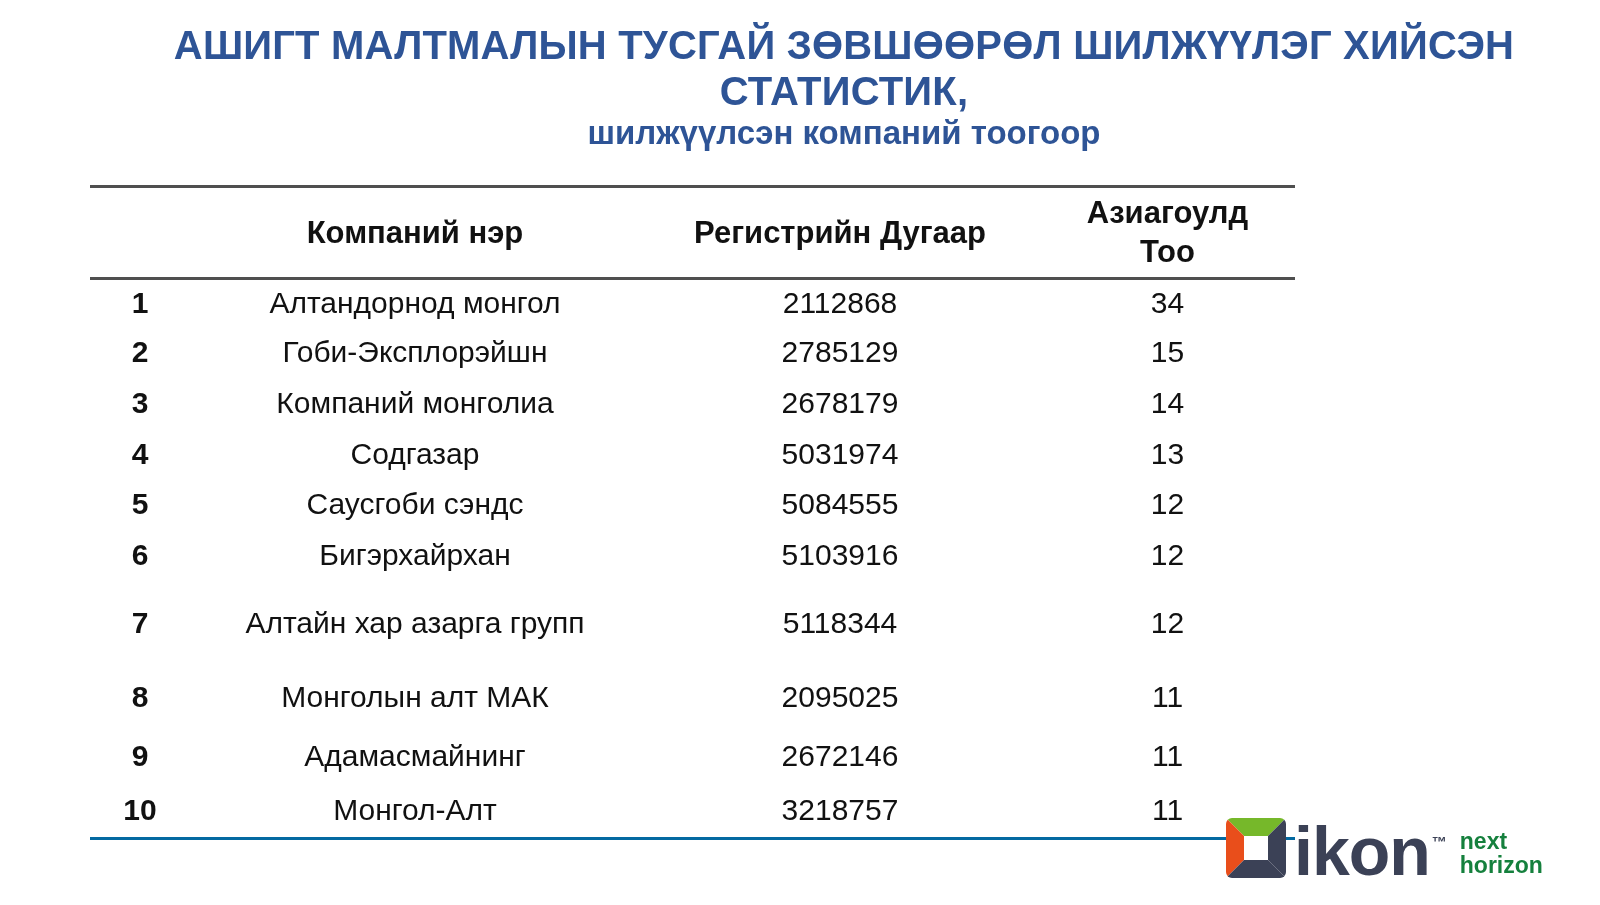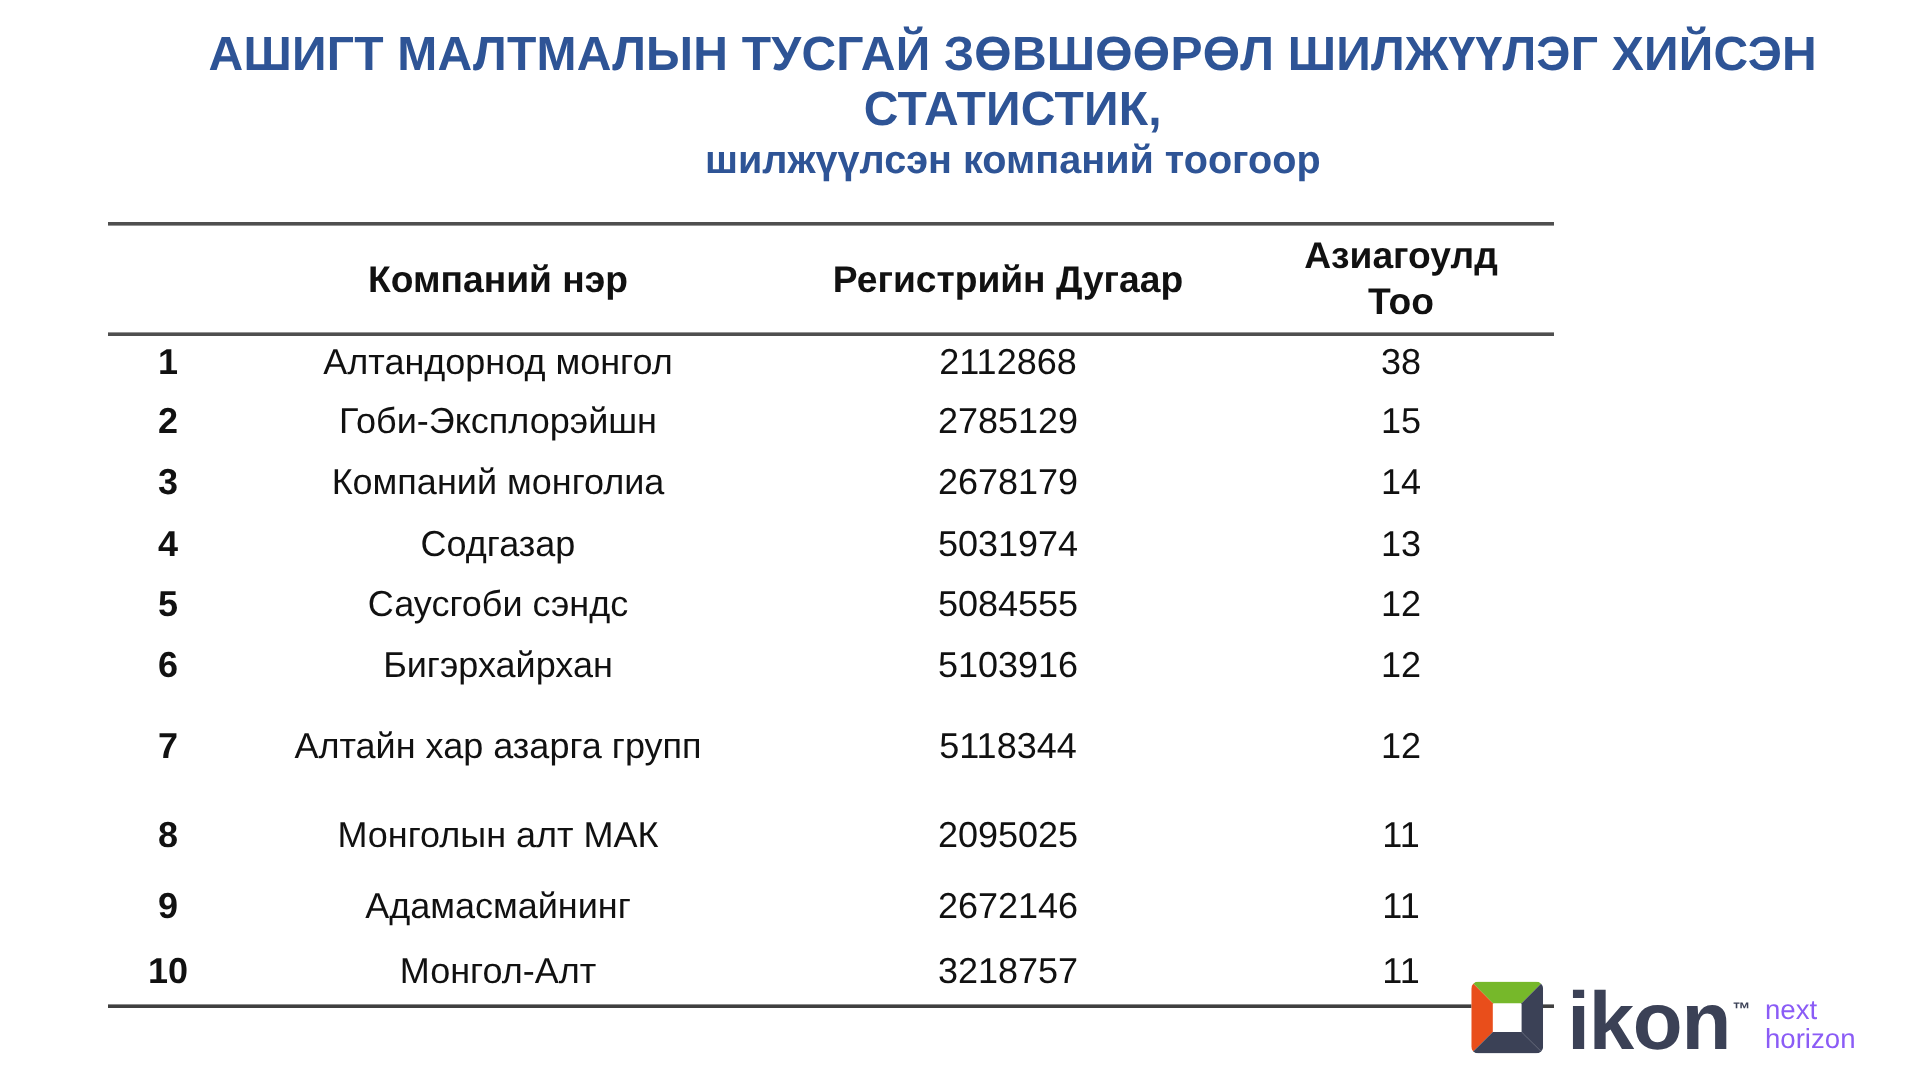--- a/index.html
+++ b/index.html
@@ -10,40 +10,40 @@
     padding-left:44px;
   }
   .title-block { text-align:center; padding-top:22px; color:#2e5496; font-weight:bold; }
   .title-line1 { font-size:40px; line-height:1.15; letter-spacing:0.2px; }
   .title-line2 { font-size:33px; line-height:1.15; }
 
   .stats-table {
     position:absolute; left:90px; top:185px; width:1205px;
     border-collapse:collapse; table-layout:fixed;
     color:#111111; font-size:30px;
-    border-bottom:3px solid #404040;
+    border-bottom:3px solid #0369a1;
   }
   .stats-table thead tr { height:92px; border-top:3px solid #4f4f4f; border-bottom:3px solid #4f4f4f; }
   .stats-table th { font-size:31px; font-weight:bold; text-align:center; vertical-align:middle; padding:0; }
   .stats-table td { text-align:center; vertical-align:middle; padding:0; }
   .c-rank { width:100px; }
   .c-company { width:450px; }
   .c-register { width:400px; }
   .c-count { width:255px; }
   .count-head { width:220px; margin:0 auto; line-height:1.25; }
   td[data-name="rank-cell"] { font-weight:bold; }
   tr.r1{height:48px} tr.r2{height:51px} tr.r3{height:51px} tr.r4{height:50px}
   tr.r5{height:51px} tr.r6{height:51px} tr.r7{height:85px} tr.r8{height:62px}
   tr.r9{height:56px} tr.r10{height:55px}
 
-  .logo { position:absolute; left:1226px; top:818px; display:flex; align-items:flex-end; z-index:2;gap:12px; }
+  .logo { position:absolute; left:1226px; top:818px; display:flex; align-items:flex-end; z-index:2; }
   .logo-icon { display:block; }
   .wordmark { font-size:68px; font-weight:bold; color:#3b4156; line-height:0.78; letter-spacing:-1px; margin-left:8px; }
   .tm { font-size:15px; font-weight:bold; color:#3b4156; vertical-align:28px; letter-spacing:0; margin-left:2px; }
-  .tagline { font-size:23px; font-weight:normal; color:#8b5cf6; line-height:1.05; white-space:pre-line; padding-bottom:1px; }
+  .tagline { margin-left:13px; font-size:23px; font-weight:bold; color:#15803d; line-height:1.05; white-space:pre-line; padding-bottom:1px; }
 </style>
 </head>
 <body>
 
 <div class="page" data-name="page">
 
   <div class="title-block" data-name="page-title">
     <div class="title-line1" data-name="title-line-1">АШИГТ МАЛТМАЛЫН ТУСГАЙ ЗӨВШӨӨРӨЛ ШИЛЖҮҮЛЭГ ХИЙСЭН СТАТИСТИК,</div>
     <div class="title-line2" data-name="title-line-2">шилжүүлсэн компаний тоогоор</div>
   </div>
@@ -57,21 +57,21 @@
         <th class="c-count" data-name="count-column-header">
           <div class="count-head" data-name="count-column-header-text">Азиагоулд Тоо</div>
         </th>
       </tr>
     </thead>
     <tbody data-name="table-body">
         <tr data-name="table-row" class="r1">
           <td data-name="rank-cell">1</td>
           <td data-name="company-cell">Алтандорнод монгол</td>
           <td data-name="register-cell">2112868</td>
-          <td data-name="count-cell">38</td>
+          <td data-name="count-cell">34</td>
         </tr>
         <tr data-name="table-row" class="r2">
           <td data-name="rank-cell">2</td>
           <td data-name="company-cell">Гоби-Эксплорэйшн</td>
           <td data-name="register-cell">2785129</td>
           <td data-name="count-cell">15</td>
         </tr>
         <tr data-name="table-row" class="r3">
           <td data-name="rank-cell">3</td>
           <td data-name="company-cell">Компаний монголиа</td>

